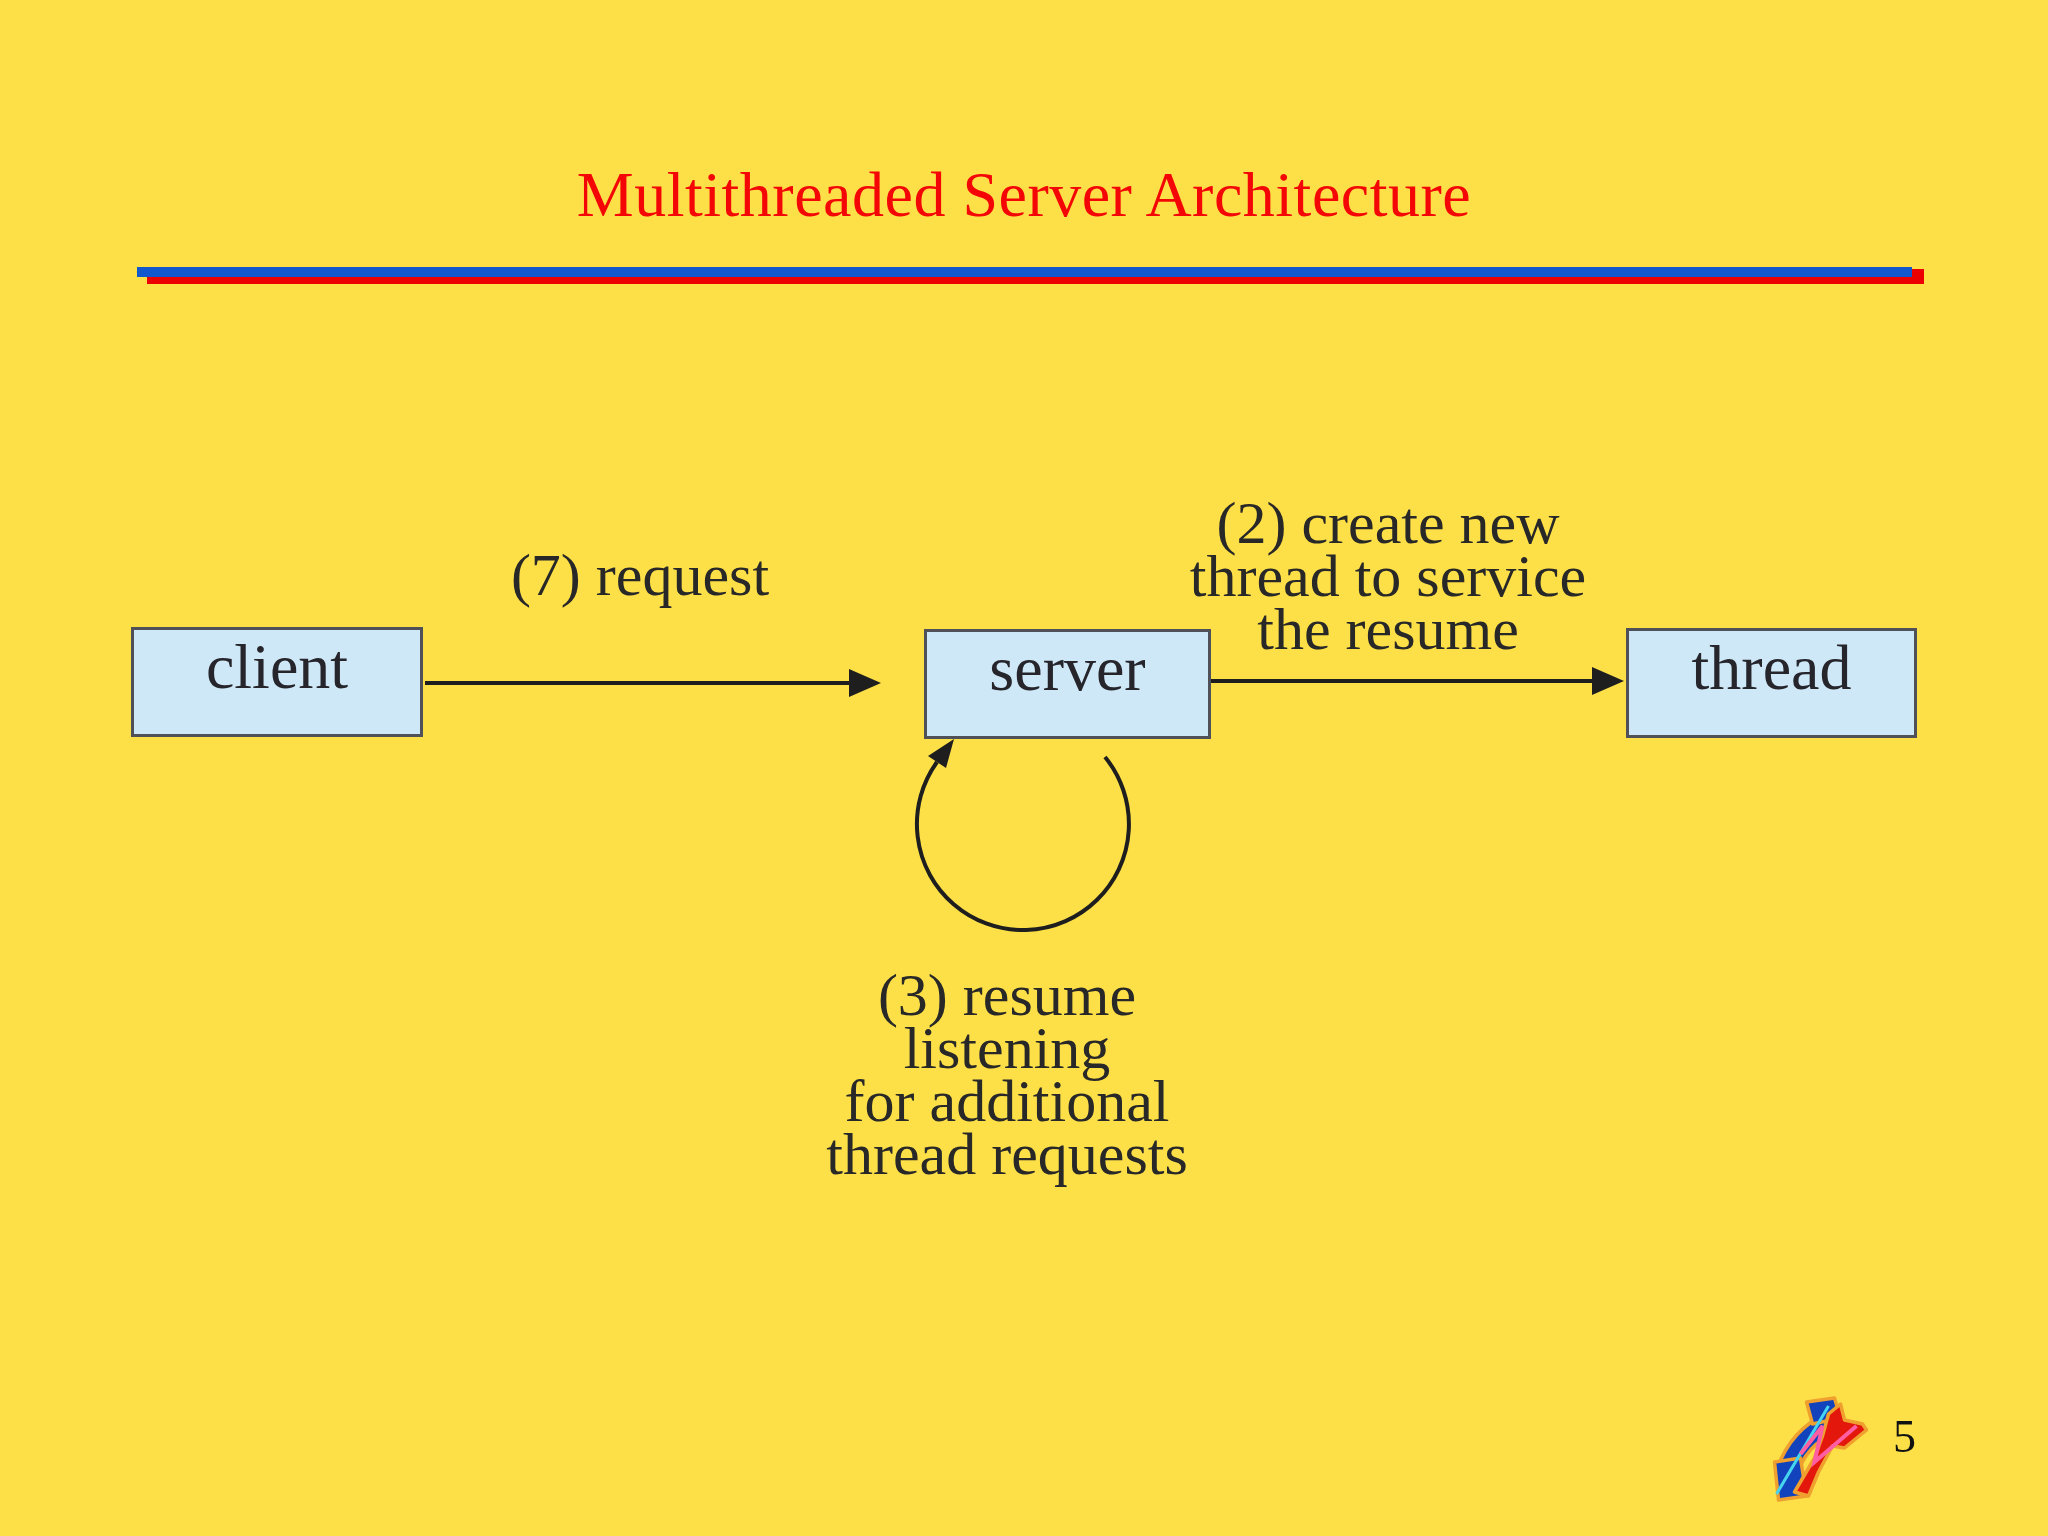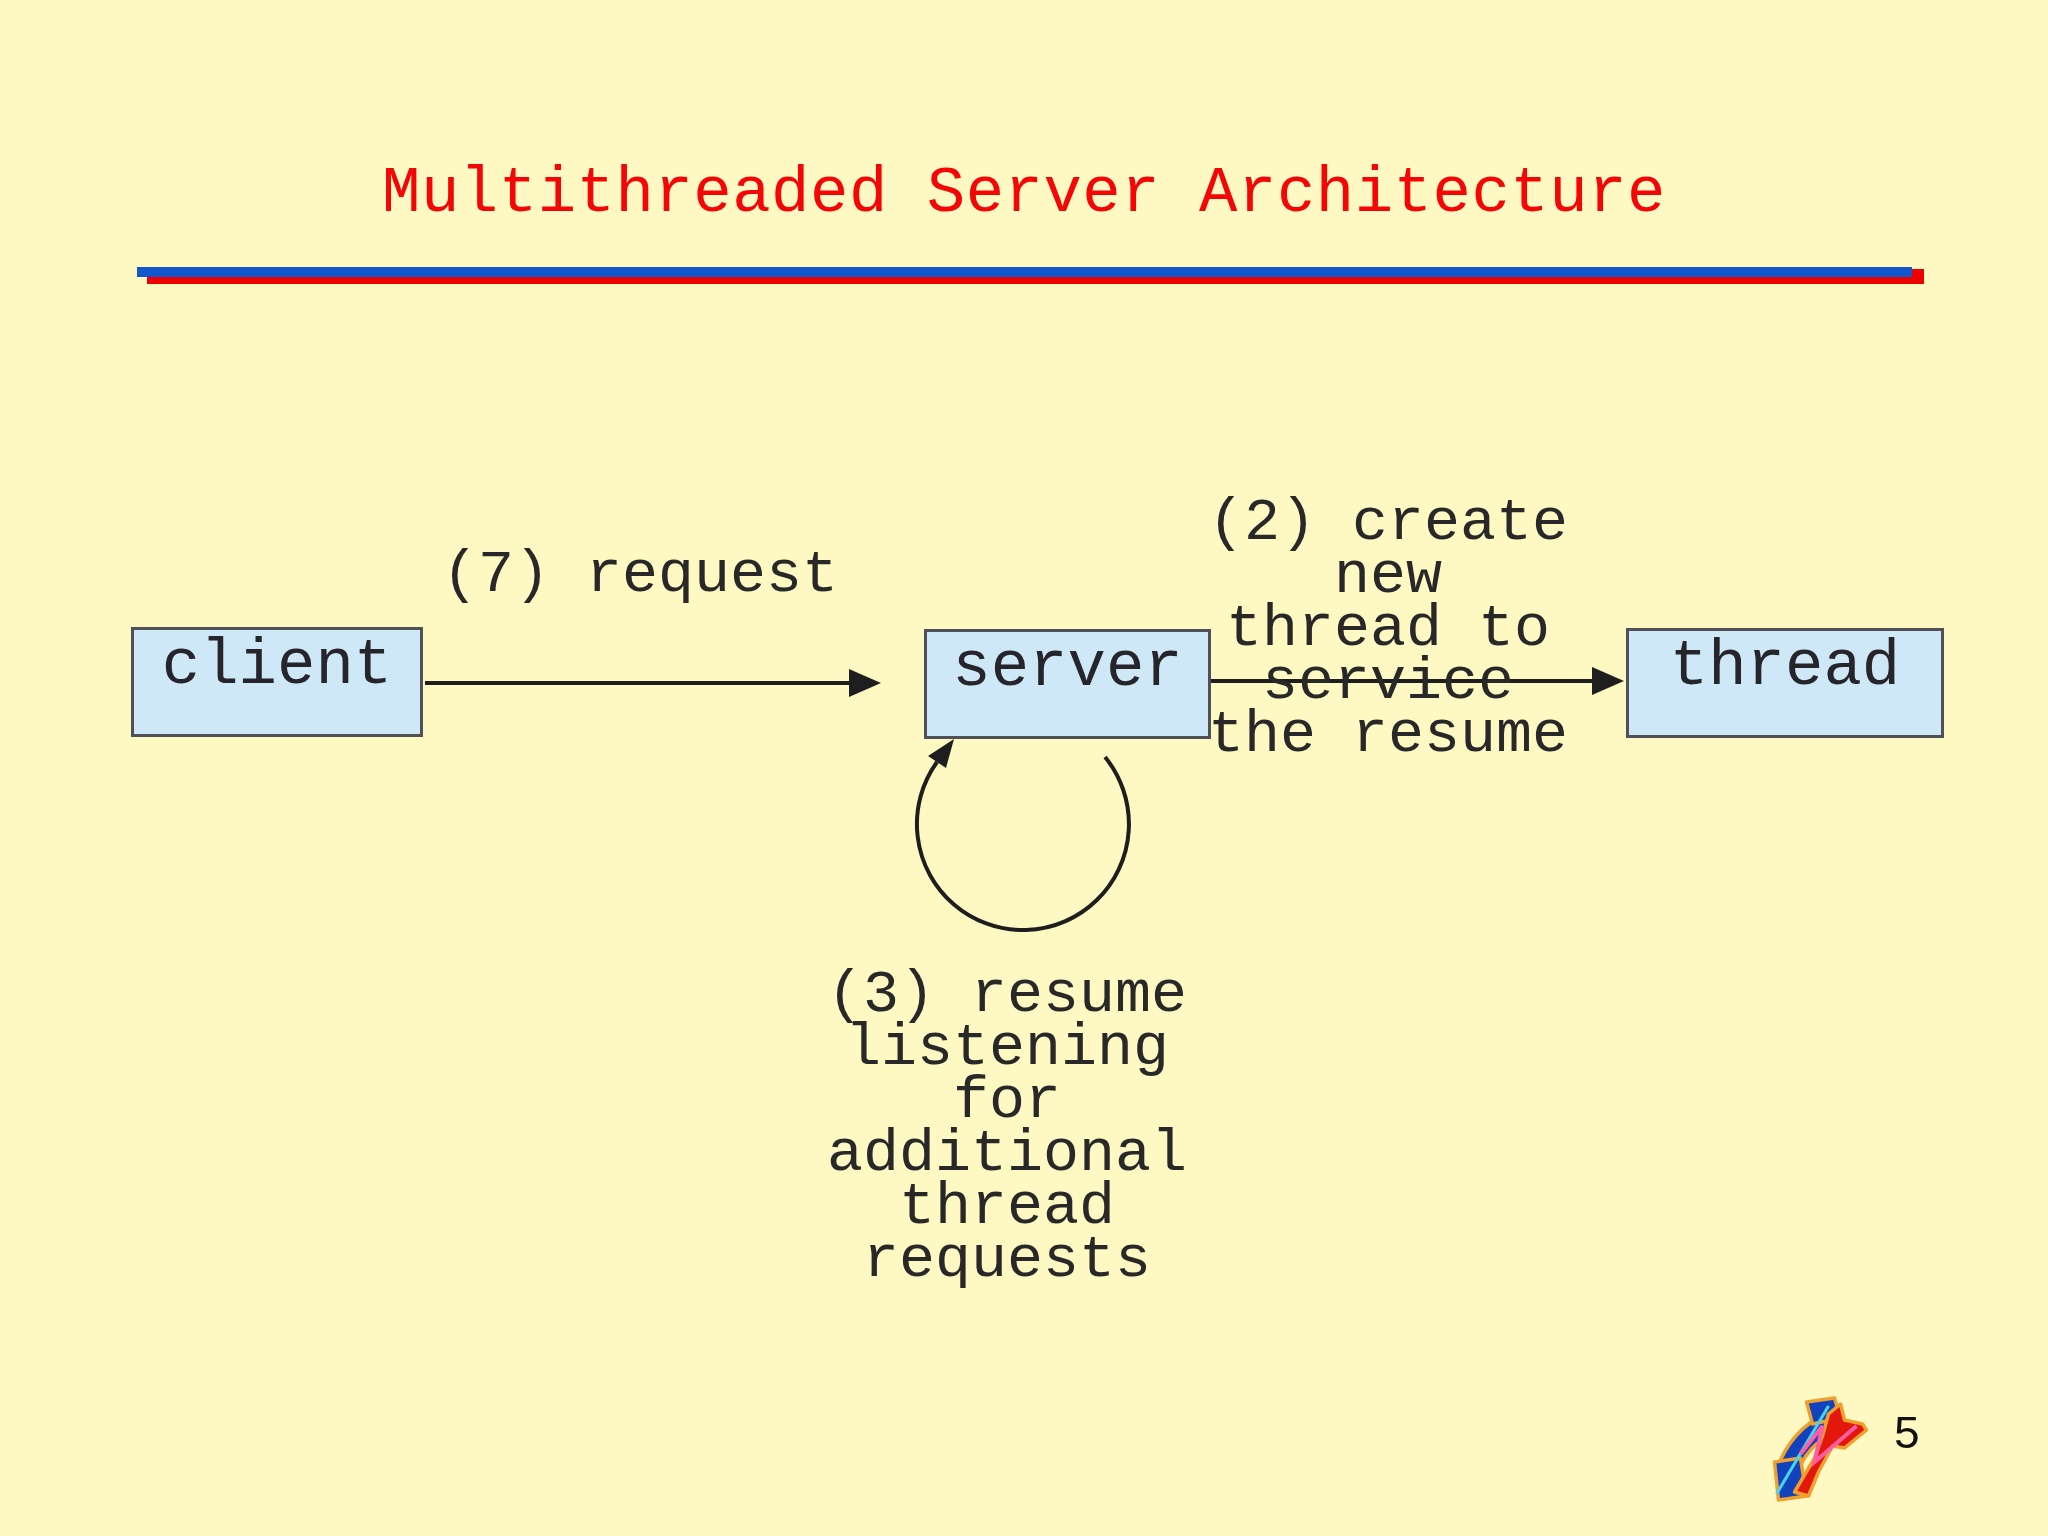--- a/index.html
+++ b/index.html
@@ -8,22 +8,22 @@
     --divider-red:#ec0000;
     --node-fill:#cfe8f7;
     --node-border:#4f5058;
     --ink:#1e1e1e;
   }
   *{box-sizing:border-box;}
   html,body{margin:0;padding:0;background:#ffffff;}
   .slide{
     position:relative;
     width:2048px;height:1536px;
-    background:#fef9c3;
-    font-family:Liberation Mono, monospace;
+    background:#fde047;
+    font-family:Liberation Serif, serif;
     overflow:hidden;
   }
   .title{
     position:absolute;
     top:158px;left:0;width:100%;
     margin:0;
     text-align:center;
     font-size:64px;
     font-weight:400;
     color:var(--title-color);
@@ -49,21 +49,21 @@
   .node{
     position:absolute;
     background:var(--node-fill);
     border:3px solid var(--node-border);
     display:flex;align-items:flex-start;justify-content:center;
     font-size:64px;
     color:#25252b;
   }
   .node-client{left:131px;top:627px;width:292px;height:110px;}
   .node-server{left:881px;top:629px;width:287px;height:110px;margin-left:43px;}
-  .node-thread{left:1626px;top:628px;width:318px;height:110px;}
+  .node-thread{left:1626px;top:628px;width:291px;height:110px;}
   .lbl{
     position:absolute;
     color:#282828;
     font-size:60px;
     line-height:53px;
     text-align:center;
   }
   .lbl-step1{left:440px;top:549px;width:400px;}
   .lbl-step2{left:1168px;top:497px;width:440px;}
   .lbl-step3{left:787px;top:969px;width:440px;}

